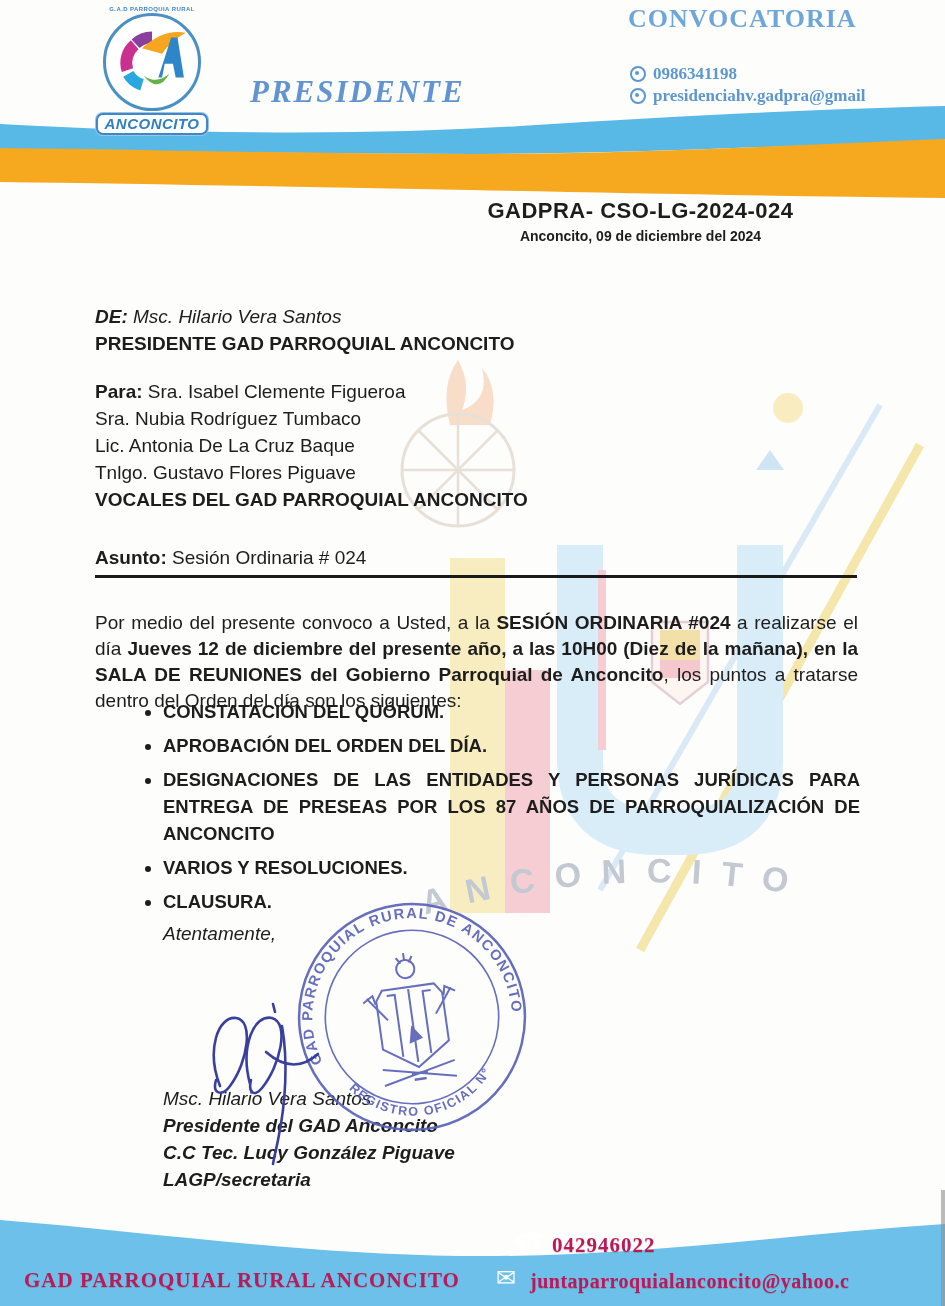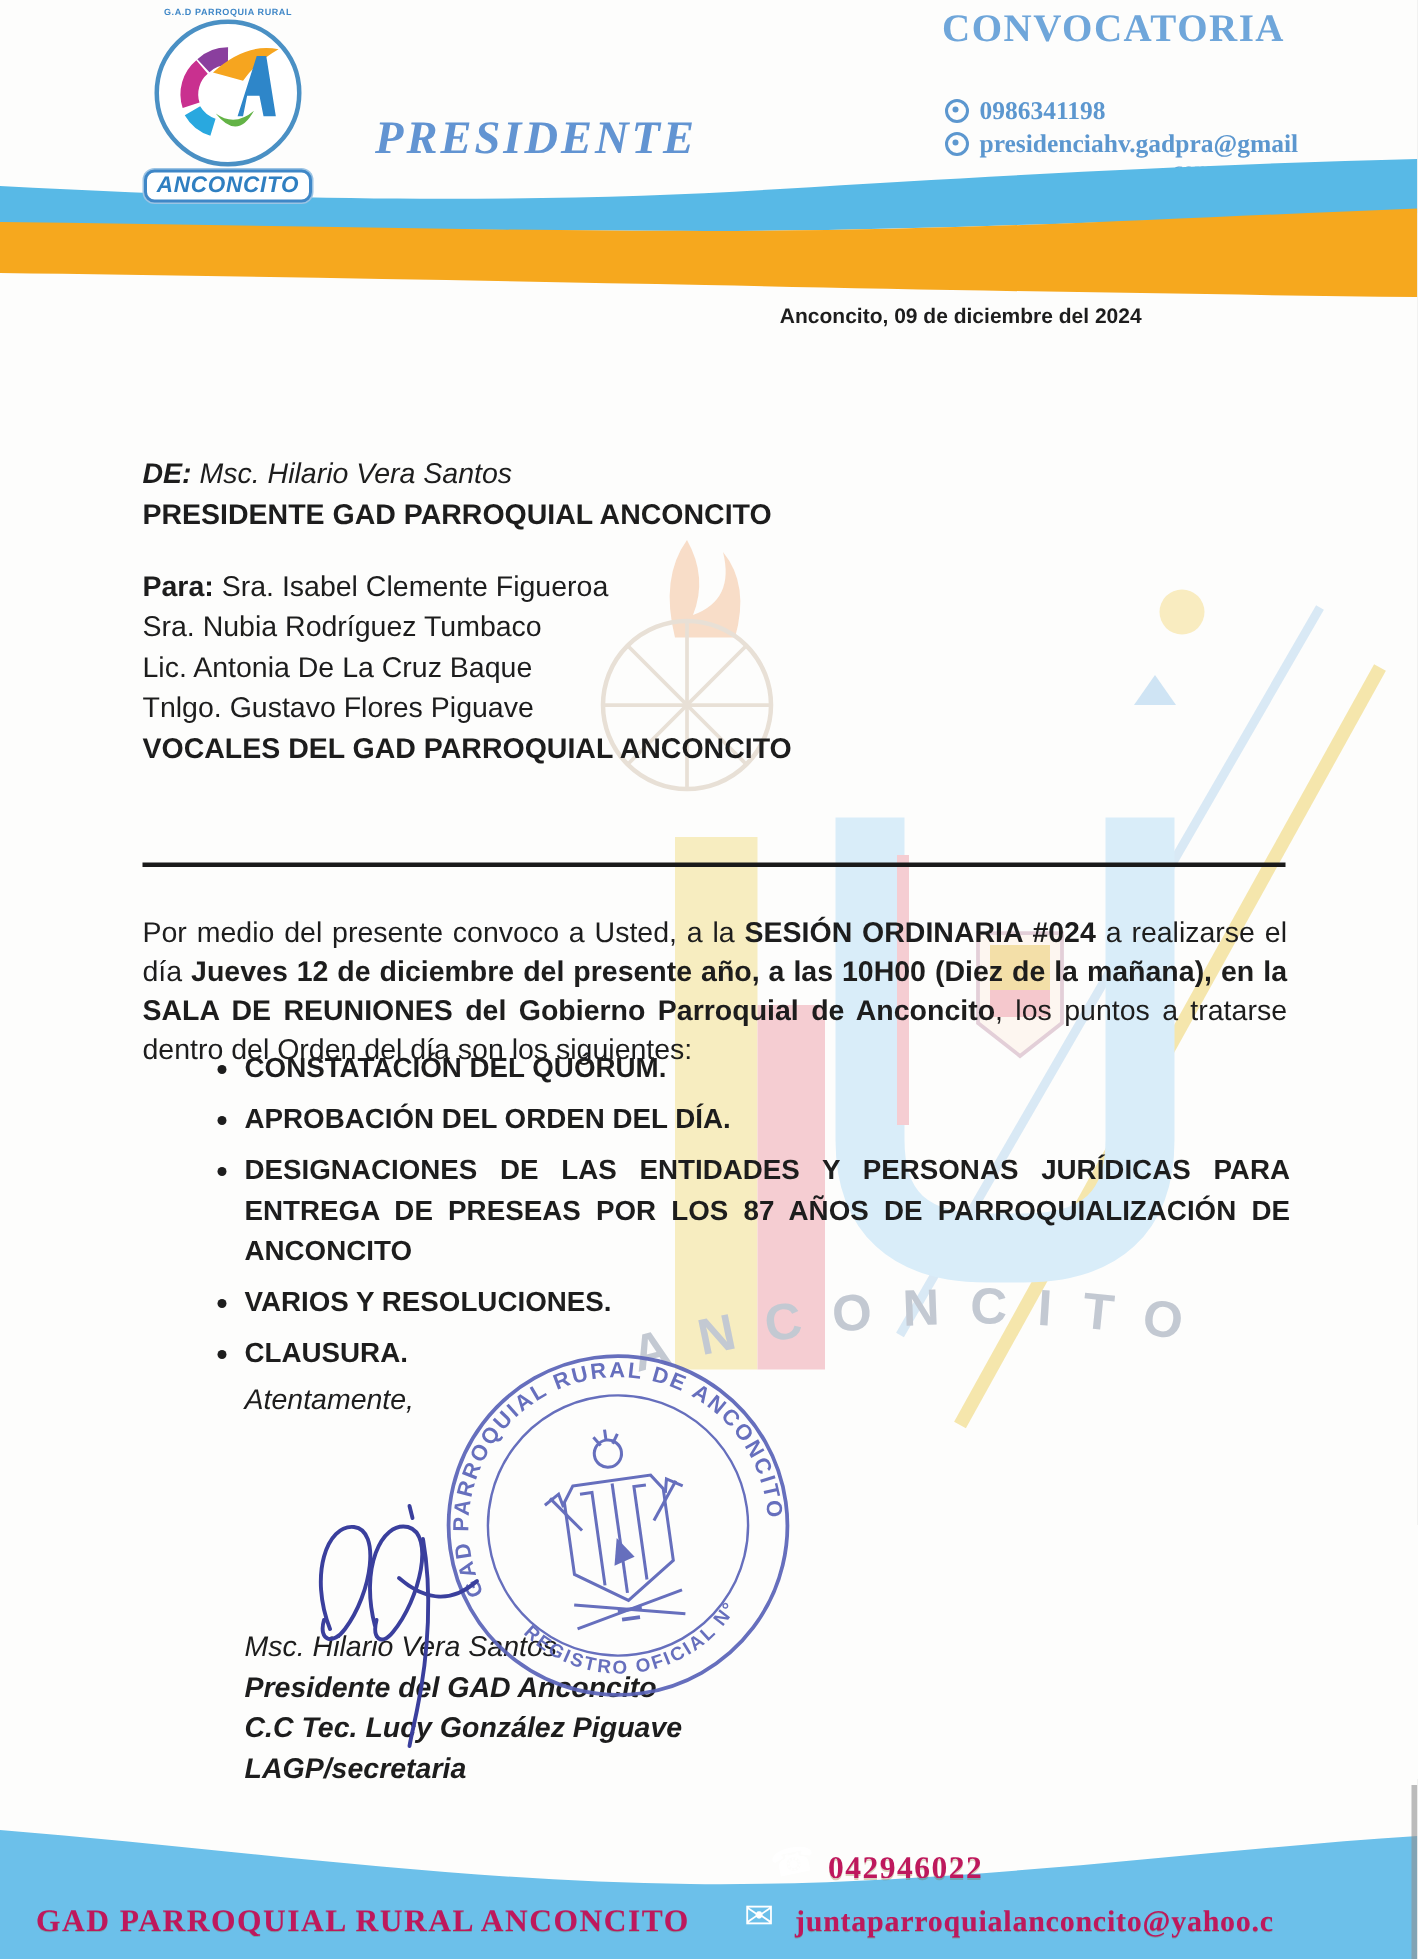--- a/index.html
+++ b/index.html
@@ -130,20 +130,21 @@
     </div>
   </div>
   <div class="abs com-tail">com</div>
 
   <svg class="abs hdr-wave" viewBox="0 0 945 104" preserveAspectRatio="none">
     <path d="M0,20 C200,31 380,31 520,22 C680,12 820,5 945,2 L945,38 C800,40 640,50 470,50 C320,50 160,47 0,46 Z" fill="#58b9e6"></path>
     <path d="M0,44 C170,46 330,50 470,50 C650,50 810,40 945,35 L945,94 C770,92 610,89 470,86 C320,83 150,80 0,78 Z" fill="#f6a81e"></path>
   </svg>
 
   <div class="abs ref">
+    <div class="ref-code">GADPRA- CSO-LG-2024-024</div>
     <div class="ref-date">Anconcito, 09 de diciembre del 2024</div>
   </div>
 
   <div class="abs block de">
     <div>
       <span class="bi">DE:</span>
       <span class="it">Msc. Hilario Vera Santos</span>
     </div>
     <div class="b">PRESIDENTE GAD PARROQUIAL ANCONCITO</div>
   </div>
@@ -152,20 +153,24 @@
     <div>
       <span class="b">Para:</span>
       <span>Sra. Isabel Clemente Figueroa</span>
     </div>
     <div>Sra.  Nubia Rodríguez Tumbaco</div>
     <div>Lic. Antonia De La Cruz Baque</div>
     <div>Tnlgo. Gustavo Flores Piguave</div>
     <div class="b">VOCALES DEL GAD PARROQUIAL ANCONCITO</div>
   </div>
 
+  <div class="abs block asunto">
+    <span class="b">Asunto:</span>
+    <span>Sesión Ordinaria # 024</span>
+  </div>
   <div class="abs rule"></div>
 
   <div class="abs bodytext">
     <span>Por medio del presente convoco a Usted, a la </span><span class="b">SESIÓN ORDINARIA #024</span><span> a realizarse el día </span><span class="b">Jueves 12 de diciembre del presente año, a las 10H00 (Diez de la mañana), en la SALA DE REUNIONES del Gobierno Parroquial de Anconcito</span><span>, los puntos a tratarse dentro del Orden del día son los siguientes:</span>
   </div>
 
   <div class="abs agenda">
     <ul>
       <li>CONSTATACIÓN DEL QUÓRUM.</li>
       <li>APROBACIÓN DEL ORDEN DEL DÍA.</li>

